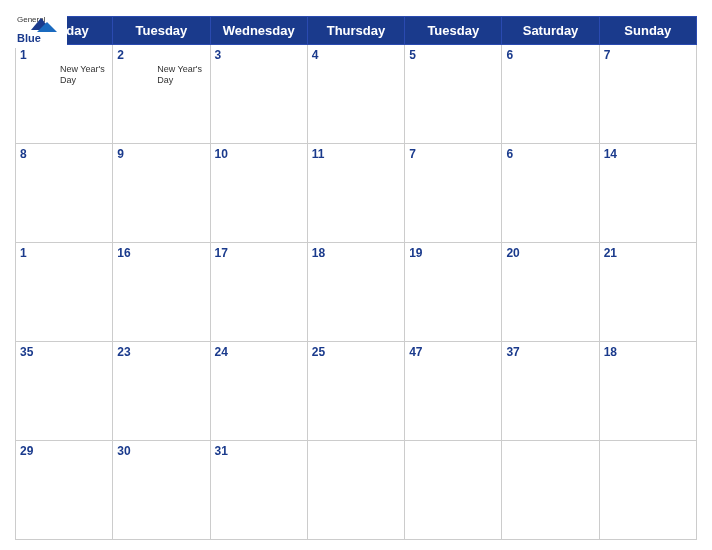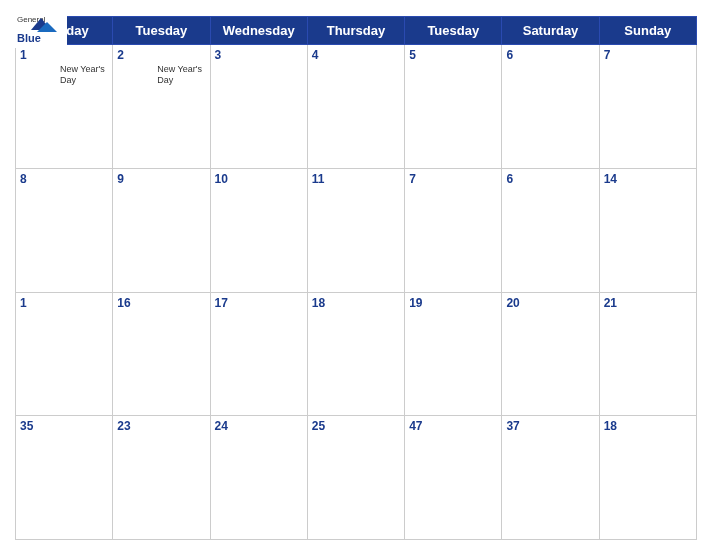--- a/index.html
+++ b/index.html
@@ -206,15 +206,30 @@
           <td>
             <span class="day-number">47</span>
           </td>
           <td>
             <span class="day-number">37</span>
           </td>
           <td>
             <span class="day-number">18</span>
           </td>
         </tr>
+        <tr>
+          <td>
+            <span class="day-number">29</span>
+          </td>
+          <td>
+            <span class="day-number">30</span>
+          </td>
+          <td>
+            <span class="day-number">31</span>
+          </td>
+          <td class="empty-cell"></td>
+          <td class="empty-cell"></td>
+          <td class="empty-cell"></td>
+          <td class="empty-cell"></td>
+        </tr>
       </tbody>
   </table>
 </div>
 
 </body></html>

